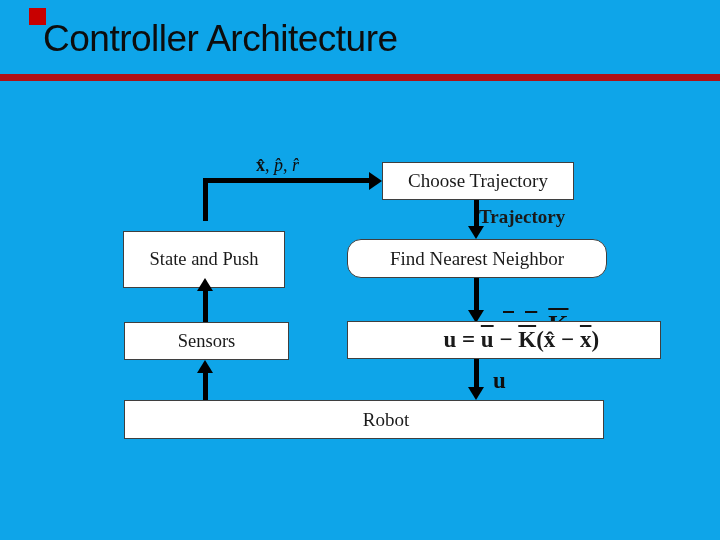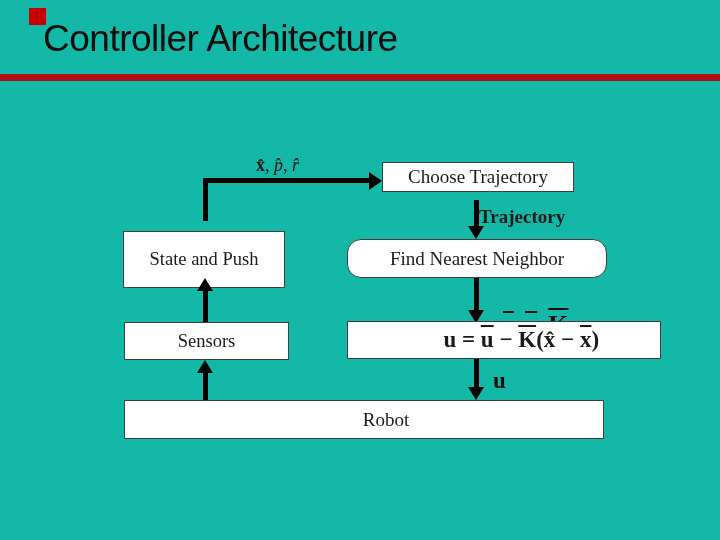--- a/index.html
+++ b/index.html
@@ -1,28 +1,28 @@
 <!DOCTYPE html>
 <html><head>
 <meta charset="utf-8">
 <style>
   html,body{margin:0;padding:0;background:#ffffff;}
-  .slide{position:relative;width:720px;height:540px;background:#14b8a6;overflow:hidden;
+  .slide{position:relative;width:720px;height:540px;background:#0ea5e9;overflow:hidden;
          font-family:"Liberation Serif", serif;}
   
   .bullet-square{position:absolute;left:29px;top:8px;width:17px;height:17px;background:#c80000;}
   .title{position:absolute;left:43px;top:18px;margin:0;font-family:"Liberation Sans",sans-serif;
          font-size:37px;font-weight:400;letter-spacing:-0.5px;color:#0d0d0d;white-space:nowrap;}
   .rule{position:absolute;left:0;top:74px;width:720px;height:7px;background:#b01015;}
 
   
   .box{position:absolute;background:#ffffff;border:1.5px solid #3f3f3f;box-sizing:border-box;
        display:flex;align-items:center;justify-content:center;flex-direction:column;
        color:#1a1a1a;white-space:pre;}
-  .box-choose{left:382px;top:162px;width:192px;height:30px;font-size:19px;}
+  .box-choose{left:382px;top:162px;width:192px;height:38px;font-size:19px;}
   .box-state {left:123px;top:221px;width:162px;height:57px;font-size:18.5px;line-height:25px;margin-top:10px;}
   .box-find  {left:347px;top:239px;width:260px;height:39px;font-size:19px;border-radius:14px;}
   .box-sensors{left:124px;top:322px;width:165px;height:38px;font-size:18.5px;}
   .box-formula{left:347px;top:321px;width:314px;height:38px;font-size:23px;font-weight:bold;}
   .box-robot {left:124px;top:400px;width:480px;height:39px;font-size:19px;padding-left:44px;}
 
   
   .vshaft{position:absolute;width:5px;background:#000;}
   .hshaft{position:absolute;height:5px;background:#000;}
   .head-down{position:absolute;width:0;height:0;border-left:8px solid transparent;

